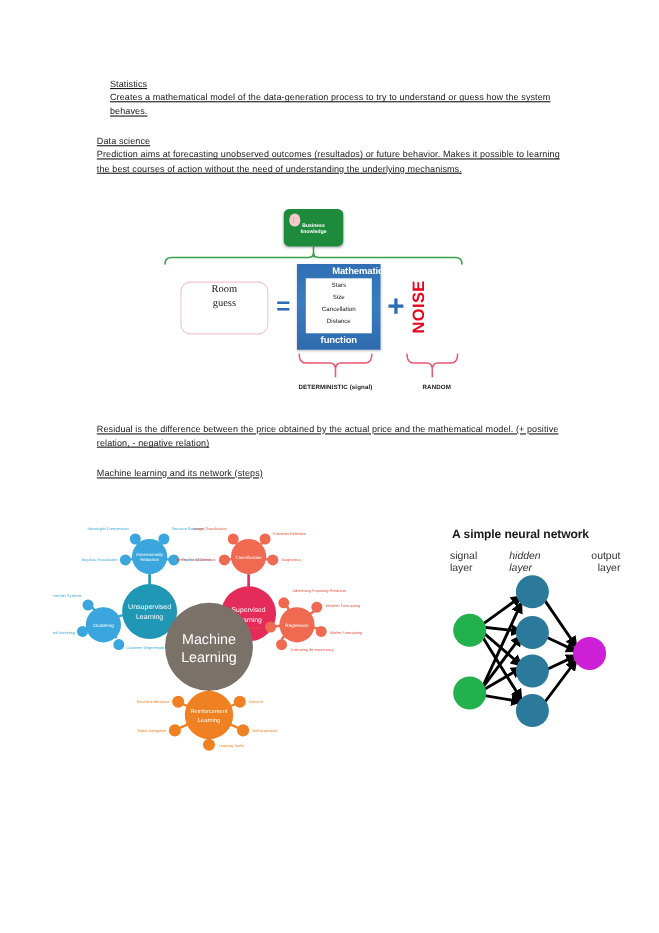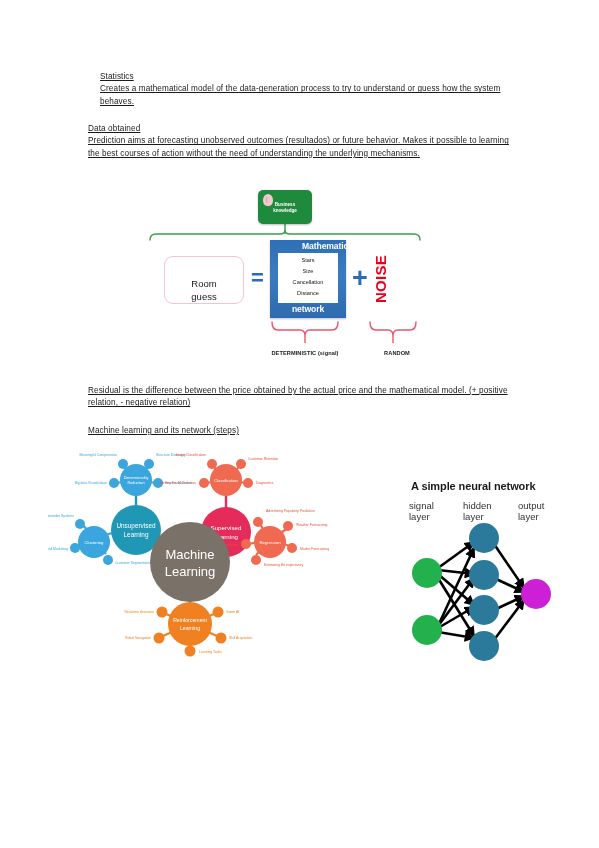--- a/index.html
+++ b/index.html
@@ -94,26 +94,27 @@
   .room-price {
     position: absolute;
     left: 16px;
     top: 68px;
     width: 78px;
     height: 46px;
     border: 1.2px solid #f2c6d0;
     border-radius: 9px;
     background: #ffffff;
     display: flex;
-    align-items: flex-end;
+    align-items: flex-start;
     justify-content: center;
     font-size: 9.5px;
     line-height: 13px;
     text-align: center;
     color: #1a1a1a;
+    font-family: Liberation Serif, serif;
   }
 
   .eq-sign {
     position: absolute;
     left: 101px;
     top: 83px;
     width: 17px;
     height: 14px;
     color: #2b6cb5;
     font-size: 22px;
@@ -194,21 +195,21 @@
     text-align: center;
     letter-spacing: 0.1px;
   }
   #cap-det { left: 98px; top: 162px; width: 118px; }
   #cap-rnd { left: 218px; top: 162px; width: 62px; }
 
   
   #mindmap {
     position: absolute;
     left: 48px;
-    top: 450px;
+    top: 476px;
     width: 320px;
     height: 240px;
   }
   #mindmap svg { display:block; }
 
   
   #nnfig {
     position: absolute;
     left: 405px;
     top: 478px;
@@ -224,36 +225,36 @@
     color: #1a1a1a;
     letter-spacing: -0.1px;
   }
   .nn-layer-label {
     position: absolute;
     font-size: 9.5px;
     line-height: 11px;
     color: #333333;
   }
   #lbl-input  { left: 4px;  top: 22px; width: 42px; }
-  #lbl-hidden { left: 58px; top: 22px; width: 44px; }
-  #lbl-output { left: 113px;top: 22px; width: 46px; }
+  #lbl-hidden { left: 58px; top: 22px; width: 44px; font-style: italic; }
+  #lbl-output { left: 113px;top: 22px; width: 46px; text-align: right; }
   #nnfig svg { position:absolute; left:0; top:0; }
 </style>
 </head>
 <body>
 
 <div class="page">
 
   <div class="text-block" id="stats-block">
     <span class="heading">Statistics</span>
     <span class="para">Creates a mathematical model of the data-generation process to try to understand or guess how the system behaves.</span>
   </div>
 
   <div class="text-block" id="ds-block">
-    <span class="heading">Data obtained</span>
+    <span class="heading">Data science</span>
     <span class="para">Prediction aims at forecasting unobserved outcomes (resultados) or future behavior. Makes it possible to learning the best courses of action without the need of understanding the underlying mechanisms.</span>
   </div>
 
   <div id="equation-figure">
 
     <svg class="eqsvg" viewBox="0 0 300 178">
 
       <path d="M137,36 L137,46" stroke="#3a9e4a" stroke-width="1.4" fill="none"></path>
 
       <path d="M2,52 Q2,46 8,46 L132,46 Q137,46 137,42 Q137,46 142,46 L266,46 Q272,46 272,52" stroke="#3a9e4a" stroke-width="1.4" fill="none" stroke-linecap="round"></path>
@@ -283,21 +284,21 @@
     <div class="math-box">
       <div class="math-title">Mathematical</div>
       <div class="math-inner">
         <ul>
           <li>Stars</li>
           <li>Size</li>
           <li>Cancellation</li>
           <li>Distance</li>
         </ul>
       </div>
-      <div class="math-foot">network</div>
+      <div class="math-foot">function</div>
     </div>
 
     <div class="plus-sign">+</div>
 
     <div class="noise-label">NOISE</div>
 
     <div class="cap" id="cap-det">DETERMINISTIC (signal)</div>
     <div class="cap" id="cap-rnd">RANDOM</div>
   </div>
 

